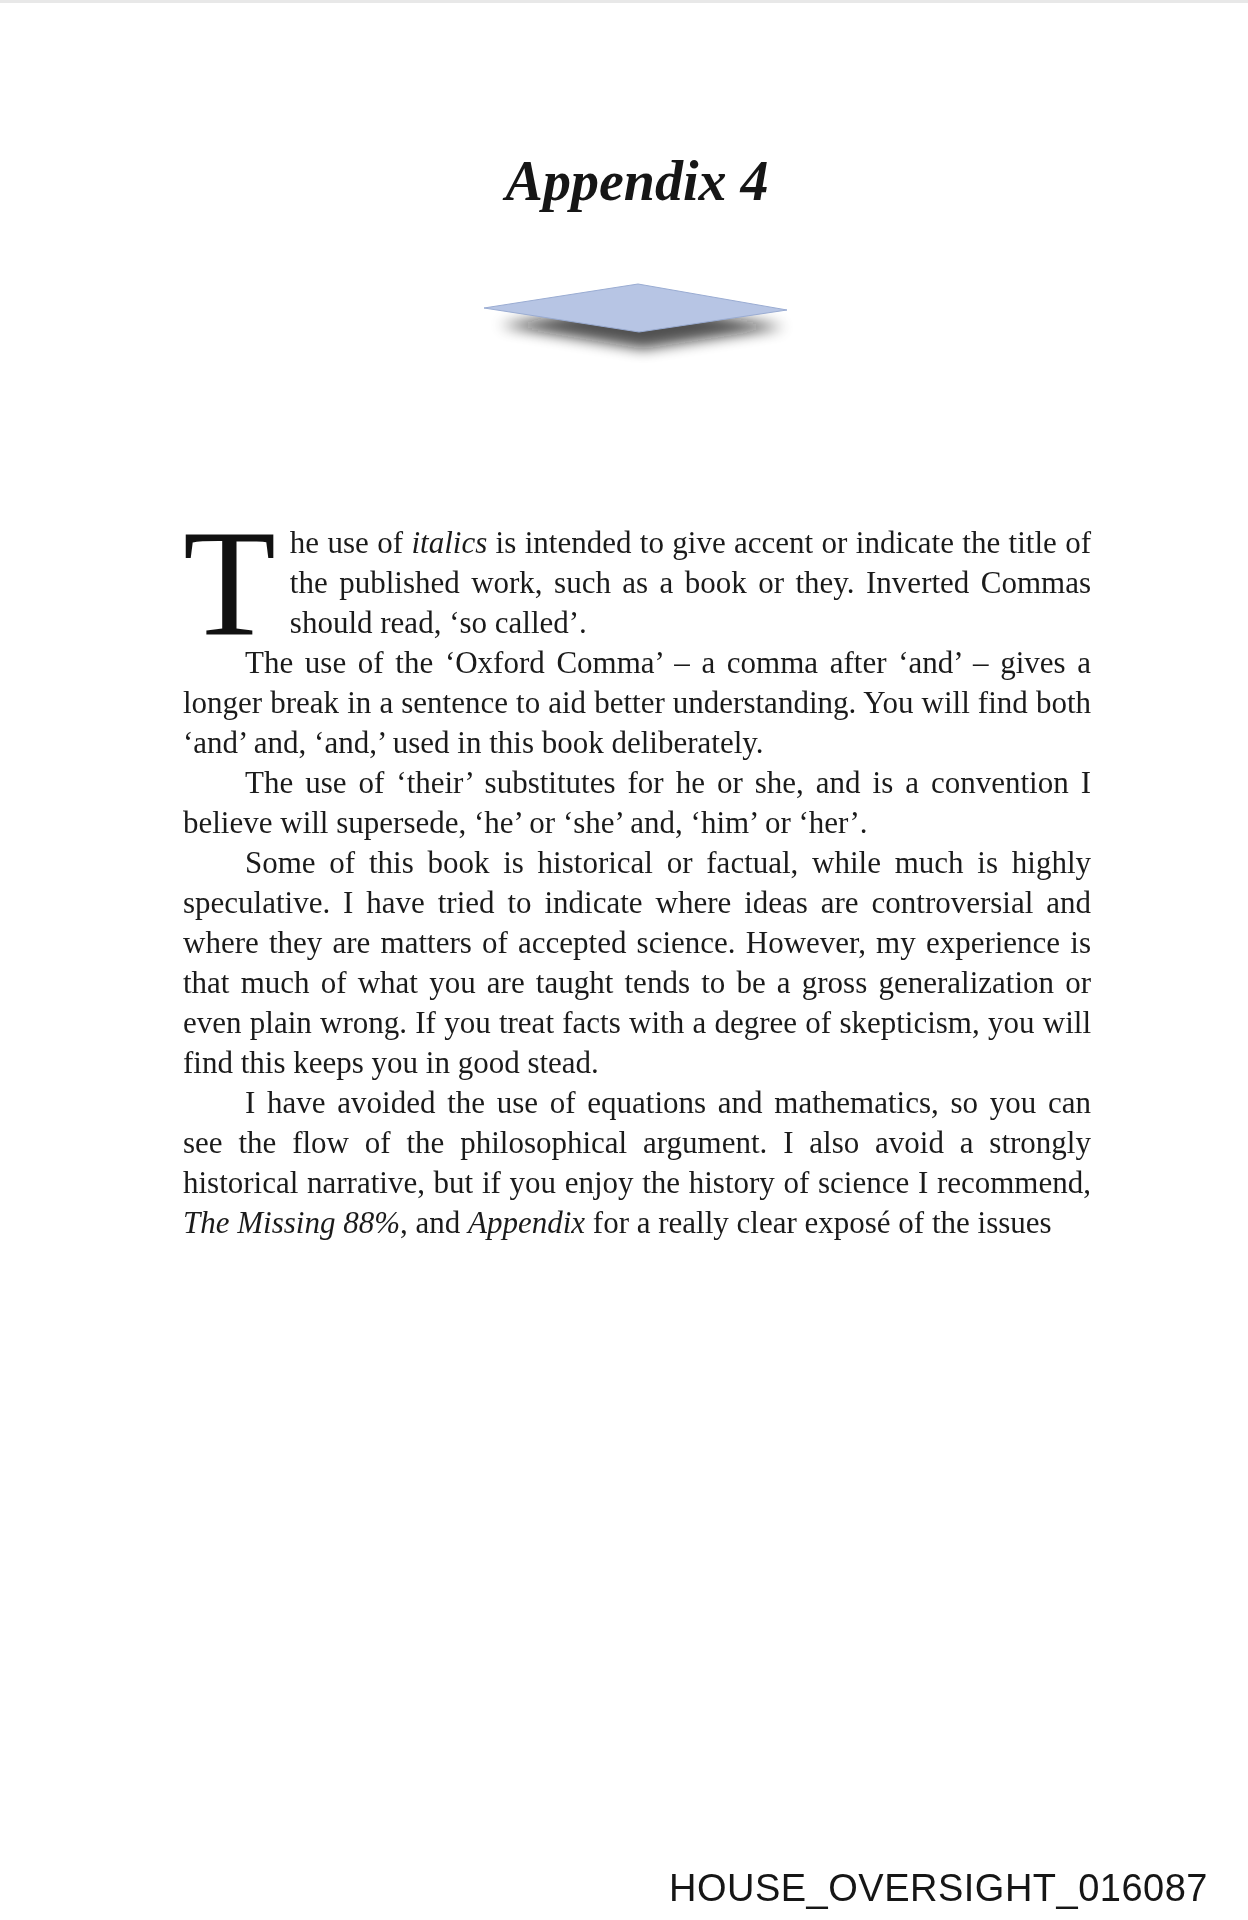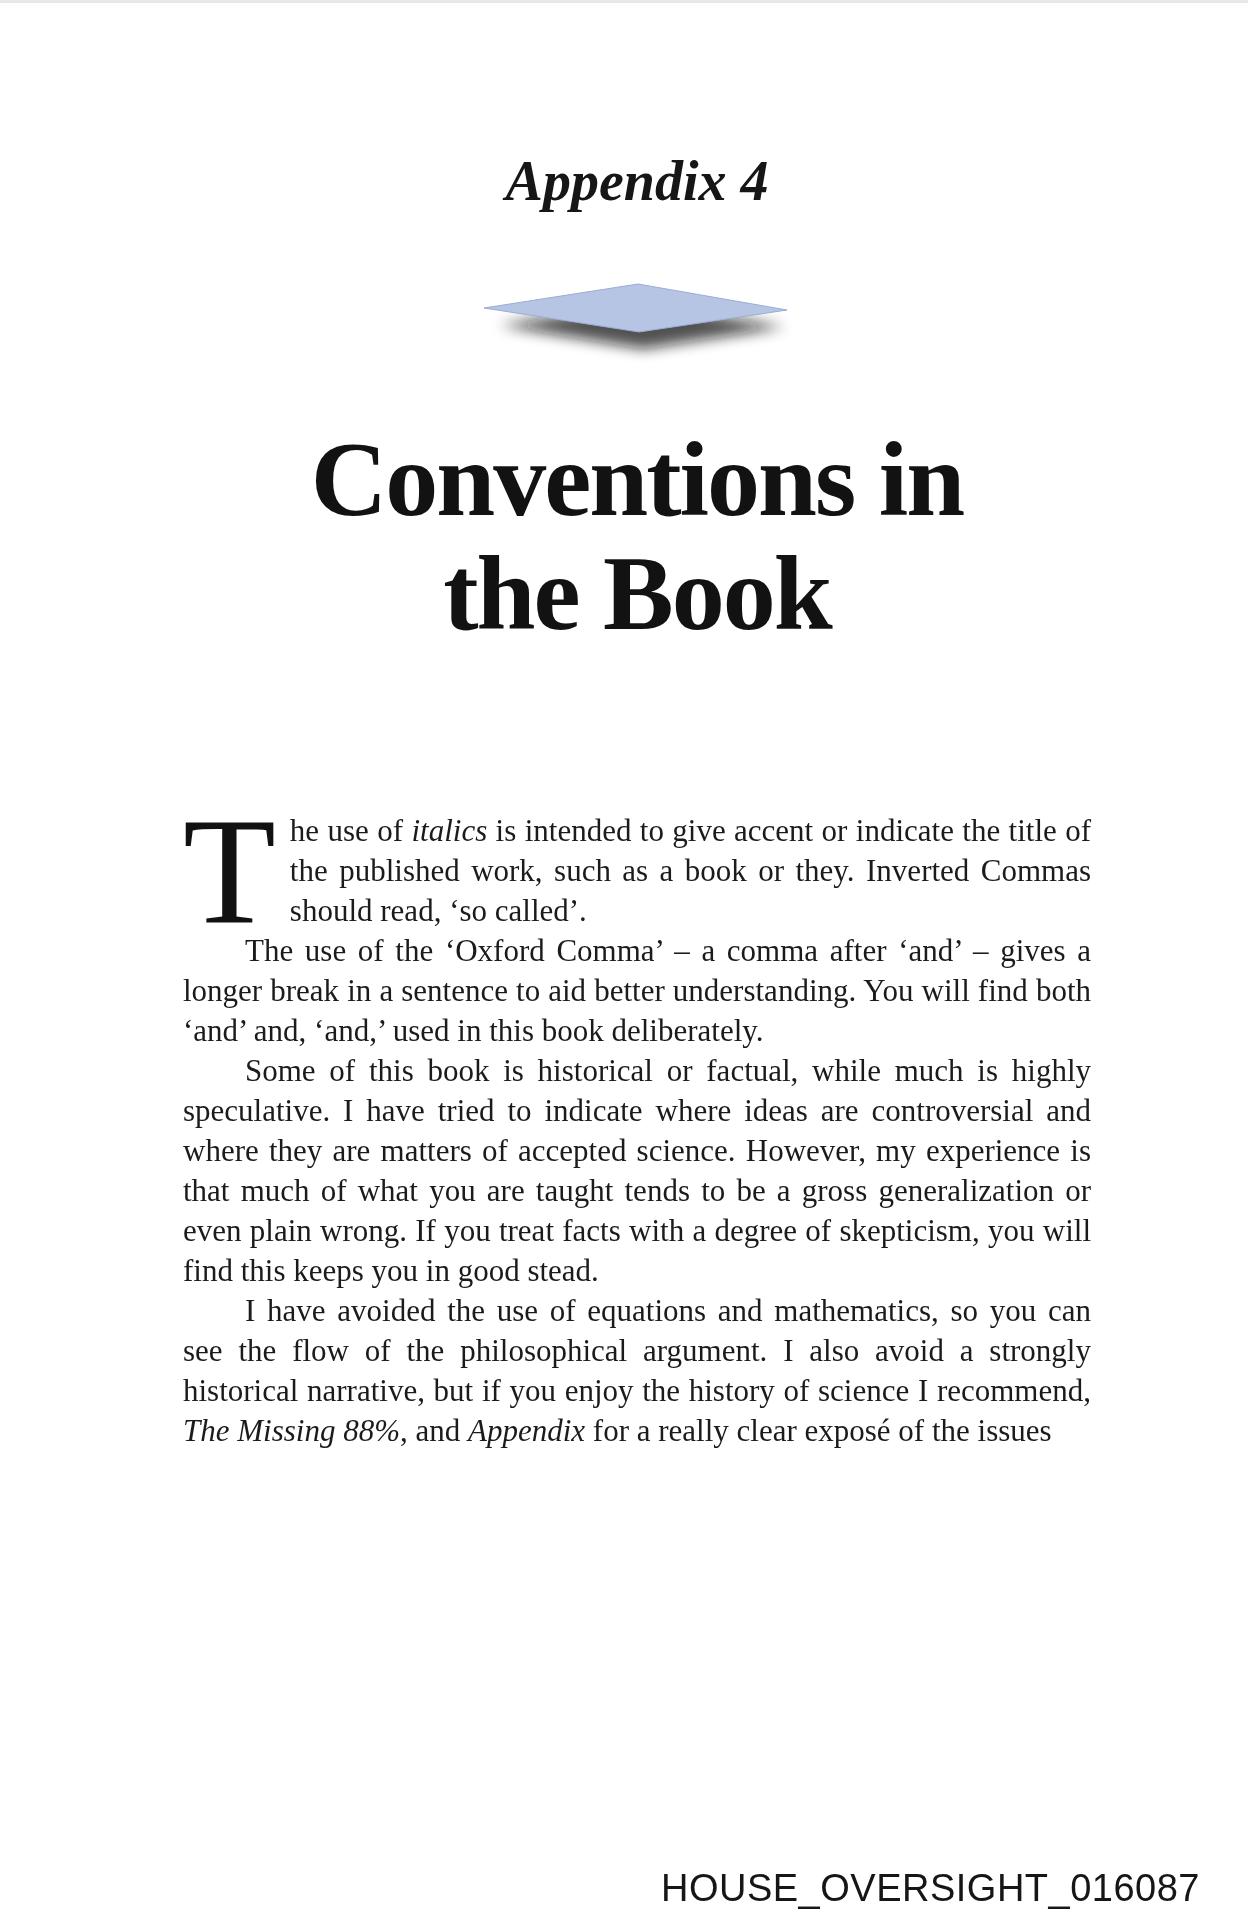--- a/index.html
+++ b/index.html
@@ -59,21 +59,21 @@
     font-size: 152px;
     line-height: 0.78;
     height: 120px;
     padding: 2px 14px 0 0;
     font-weight: normal;
     color: #111111;
   }
   .footer-stamp {
     position: absolute;
     top: 1864px;
-    right: 48px;
+    right: 40px;
     font-family: "Liberation Sans", sans-serif;
     font-size: 38px;
     letter-spacing: 0.5px;
     color: #161616;
     white-space: nowrap;
   }
 </style>
 </head>
 <body>
 
@@ -85,35 +85,34 @@
     <svg class="ornament" width="312" height="80" viewBox="0 0 312 80">
       <defs>
         <filter id="shadowBlur" x="-40%" y="-80%" width="180%" height="300%">
           <feGaussianBlur stdDeviation="7"></feGaussianBlur>
         </filter>
       </defs>
       <polygon points="14,28 157,6 300,30 158,52" opacity="0.72" filter="url(#shadowBlur)" transform="translate(4,14)" fill="#101010"></polygon>
       <polygon points="3,25 157,1 306,27 158,49" stroke-width="1" fill="#b7c5e4" stroke="#9aacd2"></polygon>
     </svg>
 
-    <h1 class="main-title">
-      <span>Conventions in</span>
-      <span>the Book</span>
-    </h1>
 
     <div class="body-text">
 
       <p>
         <span class="dropcap">T</span><span>he use of </span><i>italics</i><span> is intended to give accent or indicate the title of the published work, such as a book or they. Inverted Commas should read, ‘so called’.</span>
       </p>
 
       <p class="indent">
         <span>The use of the ‘Oxford Comma’ – a comma after ‘and’ – gives a longer break in a sentence to aid better understanding. You will find both ‘and’ and, ‘and,’ used in this book deliberately.</span>
       </p>
 
+      <p class="indent">
+        <span>The use of ‘their’ substitutes for he or she, and is a convention I believe will supersede, ‘he’ or ‘she’ and, ‘him’ or ‘her’.</span>
+      </p>
 
 
       <p class="indent">
         <span>Some of this book is historical or factual, while much is highly speculative. I have tried to indicate where ideas are controversial and where they are matters of accepted science. However, my experience is that much of what you are taught tends to be a gross generalization or even plain wrong. If you treat facts with a degree of skepticism, you will find this keeps you in good stead.</span>
       </p>
 
 
       <p class="indent">
         <span>I have avoided the use of equations and mathematics, so you can see the flow of the philosophical argument. I also avoid a strongly historical narrative, but if you enjoy the history of science I recommend, </span><i>The Missing 88%</i><span>, and </span><i>Appendix</i><span> for a really clear exposé of the issues</span>
       </p>

